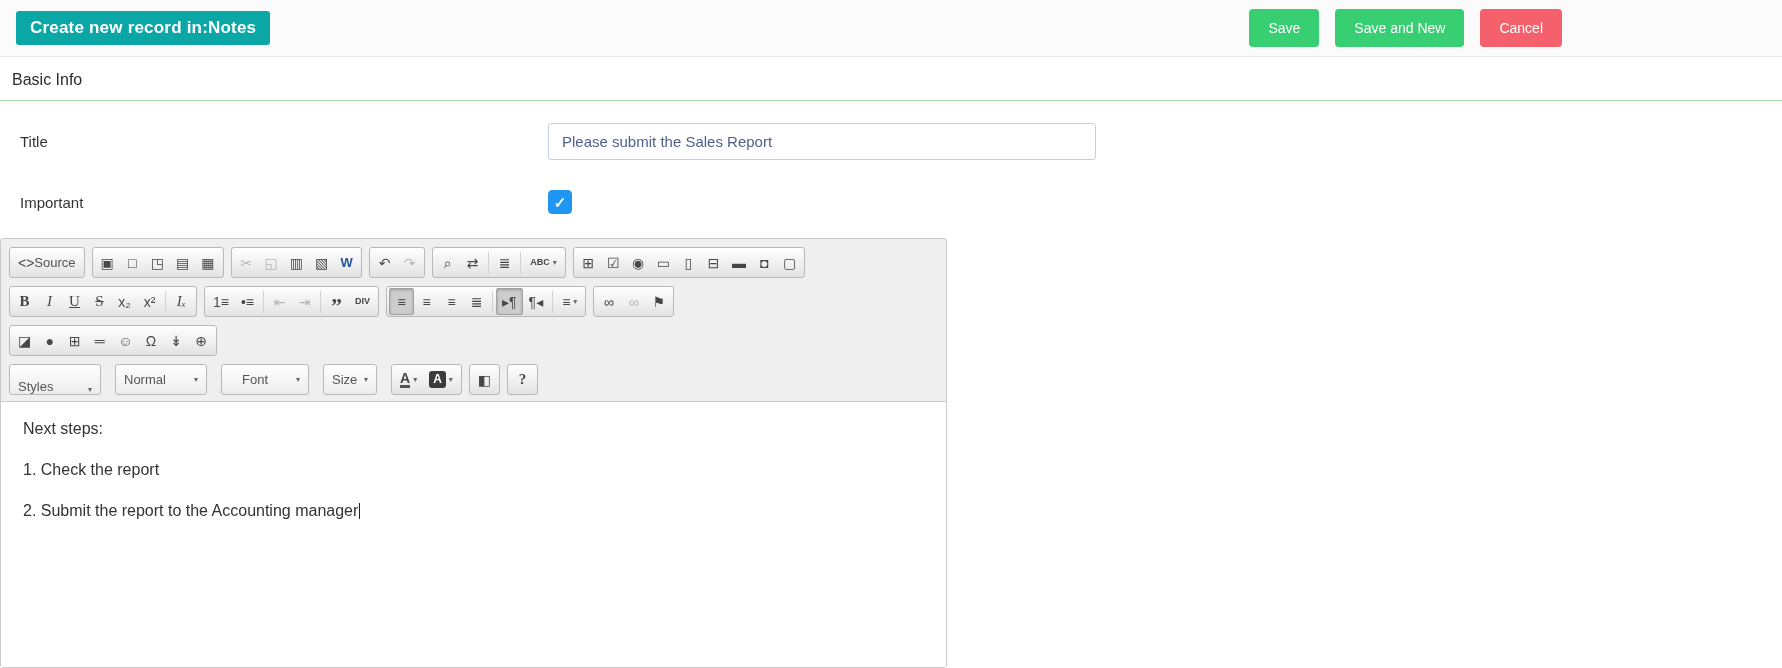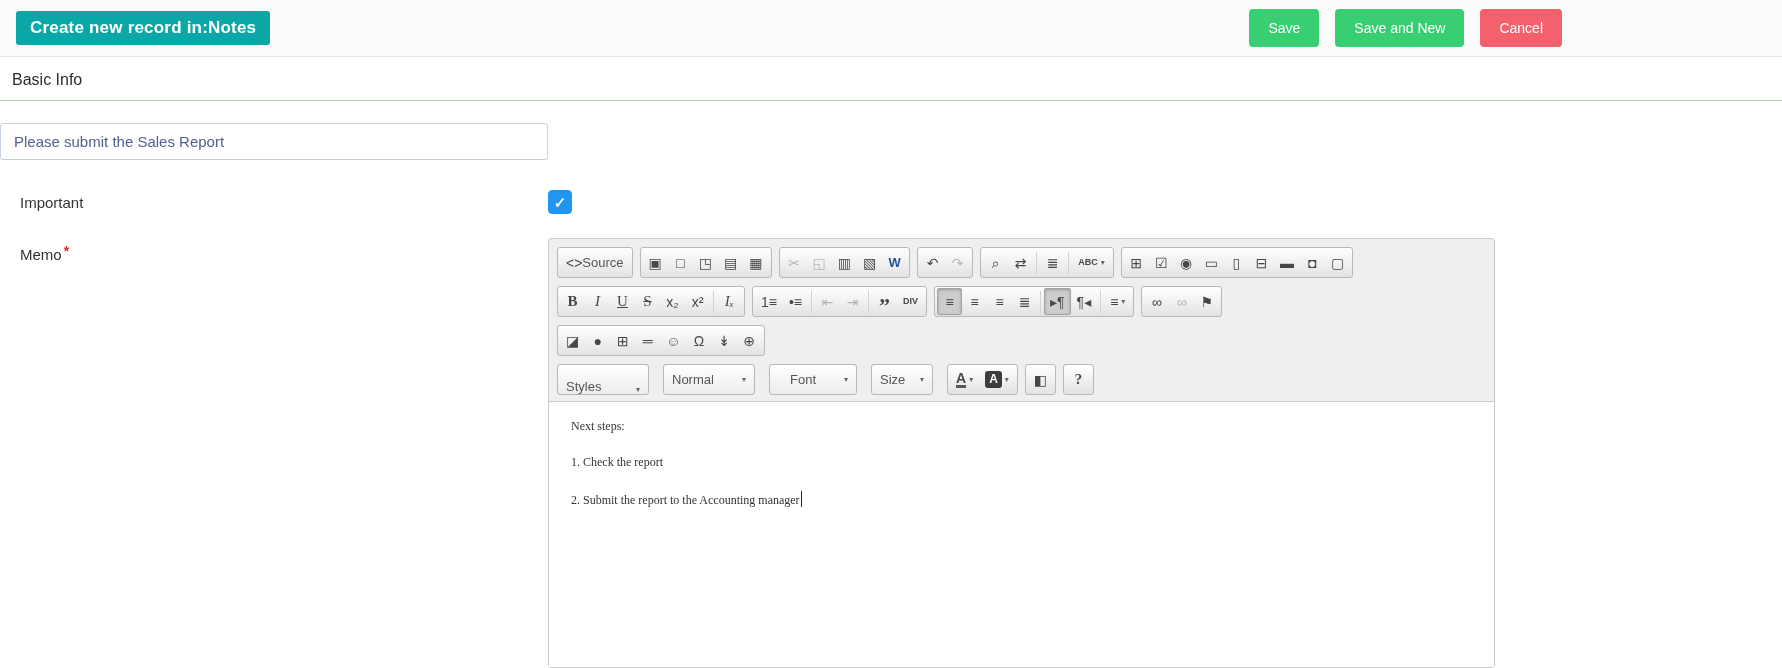--- a/index.html
+++ b/index.html
@@ -151,25 +151,24 @@
     margin: 2px 14px 2px 0;
     cursor: pointer;
   }
   .tb-combo-label { font-size: 13px; color: #555; }
 
   .editor-body {
     background: #fff;
     border-top: 1px solid #c9c9c9;
     flex: 1;
     padding: 17px 22px;
-    font-size: 12px;
+    font-size: 16px;
     color: #333;
     overflow: hidden;
     cursor: text;
-    font-family: Liberation Serif, serif;
   }
   .memo-p { margin: 0 0 21px 0; line-height: 1.25; }
   .text-caret { display: inline-block; width: 1px; height: 16px; background: #222; margin-left: 1px; vertical-align: text-bottom; }
 </style>
 </head>
 <body>
 
 <div class="page">
 
   <div class="topbar">
@@ -179,34 +178,32 @@
       <button class="act-btn btn-green">Save and New</button>
       <button class="act-btn btn-red">Cancel</button>
     </div>
   </div>
 
   <div class="section-title">Basic Info</div>
 
   <div class="form">
 
     <div class="row row-title">
+      <div class="f-label">Title</div>
       <input class="title-input" type="text" value="Please submit the Sales Report" style="">
     </div>
 
     <div class="row row-important">
       <div class="f-label">Important</div>
       <div class="checkbox checked" id="important-checkbox">
         <span class="chk">✓</span>
       </div>
     </div>
 
     <div class="row row-memo">
-      <div class="f-label">
-        <span>Memo</span><span class="req-mark">*</span>
-      </div>
       <div class="editor">
         <div class="toolbar" id="toolbar">
             <div class="tb-row">
               <div class="tb-group">
                 <div class="tb-btn">
                   <span class="tb-glyph">&lt;&gt;</span>
                   <span class="tb-label">Source</span>
                 </div>
               </div>
               <div class="tb-group">
@@ -417,21 +414,21 @@
                 <span class="tb-caret">▾</span>
               </div>
               <div class="tb-combo" style="width: 92px;">
                 <span class="tb-combo-label">Normal</span>
                 <span class="tb-caret">▾</span>
               </div>
               <div class="tb-combo" style="width: 88px; padding-left: 20px;">
                 <span class="tb-combo-label">Font</span>
                 <span class="tb-caret">▾</span>
               </div>
-              <div class="tb-combo" style="width: 62px; align-items: center;">
+              <div class="tb-combo" style="width: 54px; align-items: center;">
                 <span class="tb-combo-label">Size</span>
                 <span class="tb-caret">▾</span>
               </div>
               <div class="tb-group">
                 <div class="tb-btn">
                   <span class="tb-glyph g-tcolor">A</span>
                   <span class="tb-caret">▾</span>
                 </div>
                 <div class="tb-btn">
                   <span class="tb-glyph g-bgcolor">A</span>

